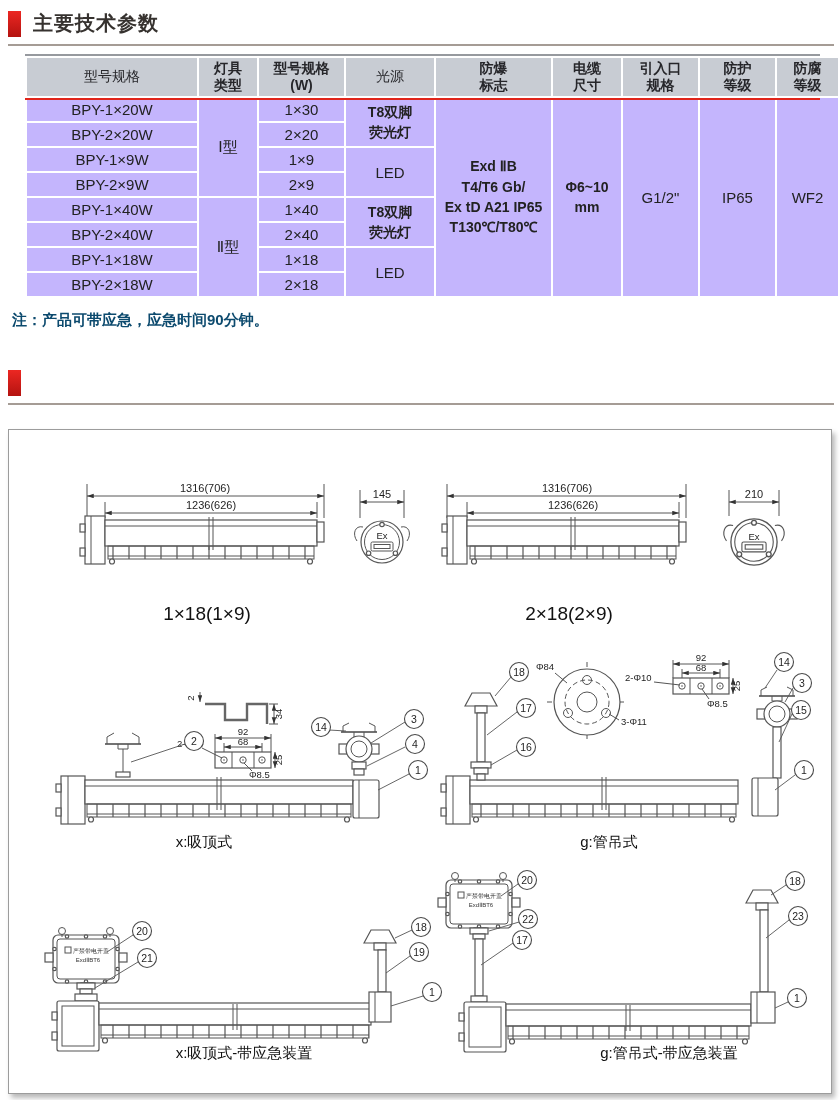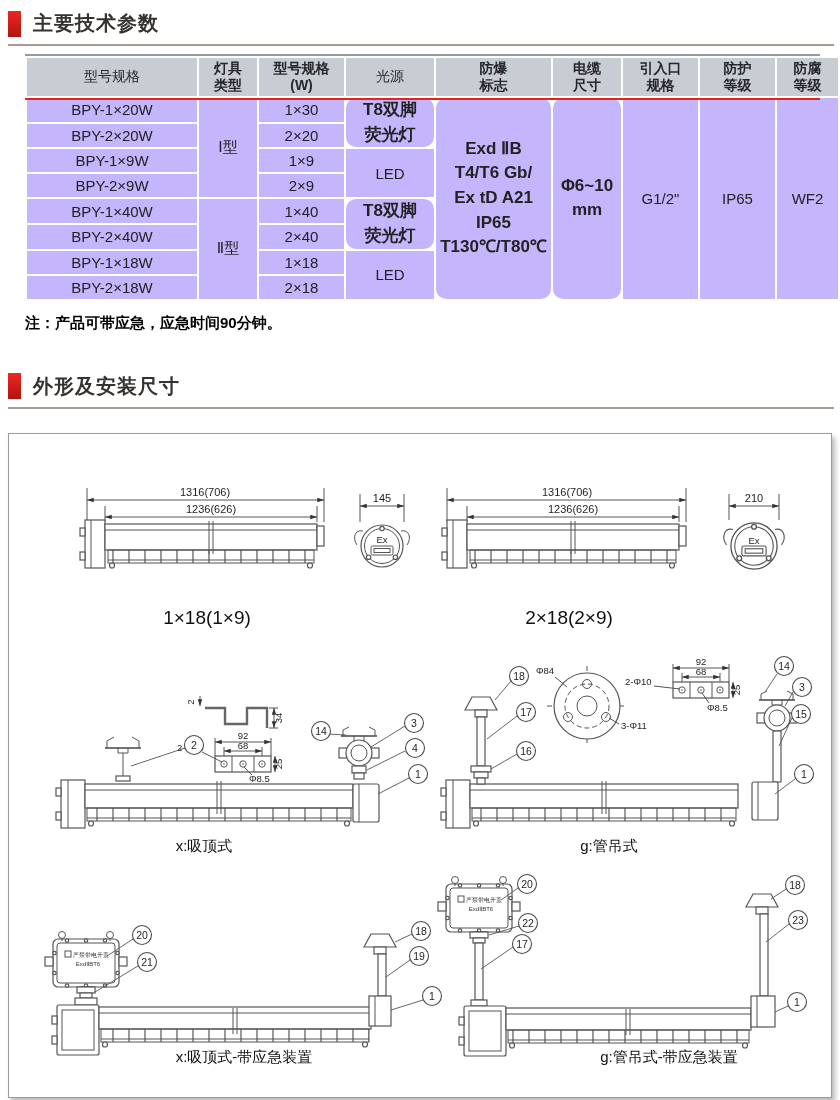--- a/index.html
+++ b/index.html
@@ -6,24 +6,24 @@
   body{width:840px;height:1100px;background:#fff;font-family:"Liberation Sans",sans-serif;overflow:hidden;}
   .sec{display:flex;align-items:center;gap:12px;margin:0 6px 0 8px;padding-bottom:7px;border-bottom:2px solid #a59c95;}
   .sec1{margin-top:10px;}
   .sec2{margin-top:40px;}
   .redblock{width:13px;height:26px;background:linear-gradient(180deg,#ec2722,#b41310);flex:0 0 auto;}
   .sec-title{font-size:20px;font-weight:bold;color:#36322f;letter-spacing:1px;}
   .tablewrap{position:relative;margin:8px 20px 0 25px;border-top:2px solid #96999e;width:795px;}
   table{border-collapse:separate;border-spacing:2px;width:795px;table-layout:fixed;}
   th{background:#c8ccd3;font-weight:400;font-size:14px;color:#26262a;height:38px;line-height:1.25;padding:0;}
   td{background:#c4b5fd;font-size:15px;color:#222;height:23px;text-align:center;padding:0;}
-  td.small{font-size:17px;line-height:1.45;border-radius:10px;}
+  td.small{font-size:14px;line-height:1.45;}
   .redline{position:absolute;left:0;right:0;top:42px;height:2px;background:#e0251b;z-index:2;}
   .blk{display:block;font-weight:bold;}
-  .note{margin:13px 0 0 25px;color:#000000;font-size:15px;font-weight:bold;}
+  .note{margin:13px 0 0 12px;color:#0c4a6e;font-size:15px;font-weight:bold;}
   .panel{margin:24px 8px 0 8px;border:1px solid #9c9c9c;background:#fff;box-shadow:3px 4px 5px rgba(0,0,0,0.28);}
   svg{display:block;}
   .thin{stroke:#555;stroke-width:1;fill:none}
   .med{stroke:#444;stroke-width:1.3;fill:none}
   .fillw{fill:#fff;stroke:#555;stroke-width:1.2}
   .sheet{stroke:#666;stroke-width:2.4;fill:none}
   .diml{stroke:#444;stroke-width:0.9;fill:none}
   .dash{stroke-dasharray:5 3;}
   svg text{fill:#1e1e1e}
   .dim{font-size:11px;text-anchor:middle}
@@ -151,21 +151,20 @@
         <td>2×18</td>
       </tr>
     </tbody>
   </table>
 </div>
 
 <div class="note">注：产品可带应急，应急时间90分钟。</div>
 
 <div class="sec sec2">
   <span class="redblock"></span>
-  <span class="sec-title">外形及安装尺寸</span>
 </div>
 
 <div class="panel">
 <svg width="822" height="663" viewBox="0 0 822 663" xmlns="http://www.w3.org/2000/svg">
   <defs>
     <marker id="arr" markerWidth="8" markerHeight="6" refX="7.5" refY="2.5" orient="auto-start-reverse">
       <path d="M0,0 L7.5,2.5 L0,5 Z" fill="#333"></path>
     </marker>
     <pattern id="bars" width="16" height="14" patternUnits="userSpaceOnUse">
       <line x1="8" y1="0" x2="8" y2="14" stroke="#555" stroke-width="1.2"></line>

